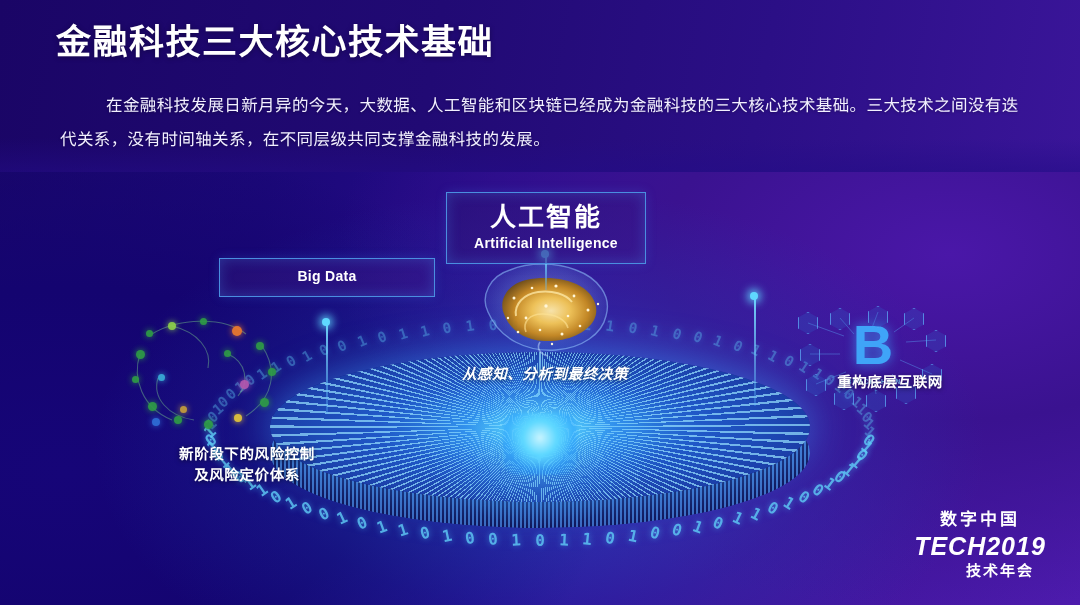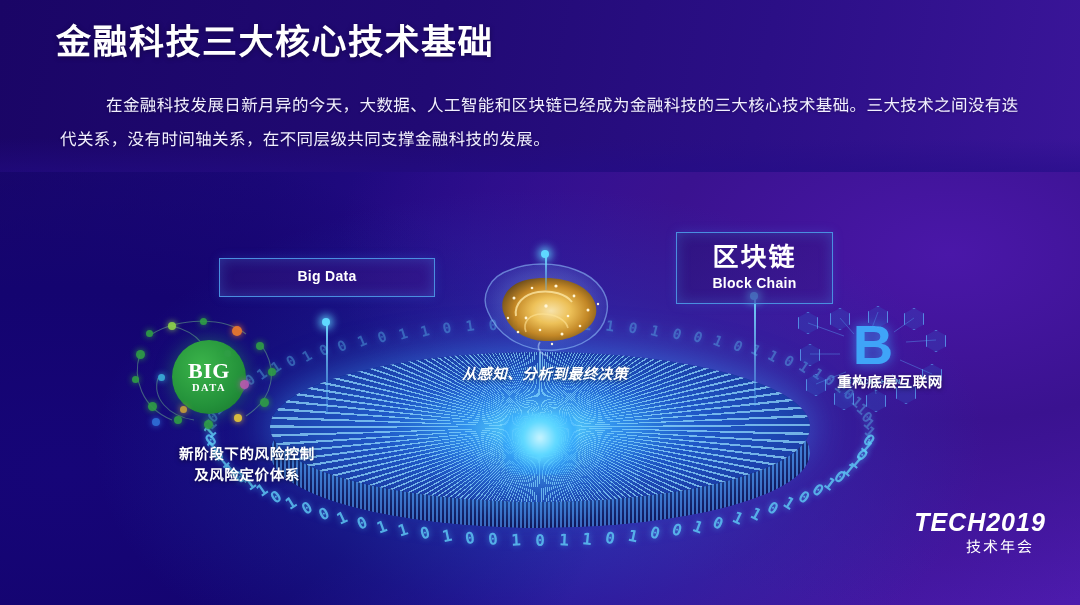--- a/index.html
+++ b/index.html
@@ -145,21 +145,21 @@
   #cap-bigdata { left:112px; top:444px; width:270px; }
   #cap-ai      { left:420px; top:364px; width:250px;font-style:italic; }
   #cap-bc      { left:790px; top:372px; width:200px; }
   
   .logo-block { position:absolute; left:900px; top:508px; width:160px; text-align:center; }
   .logo-top { font-size:17px; font-weight:bold; color:#ffffff; letter-spacing:3px; line-height:24px; }
   .logo-mid {
     font-size:25px; font-weight:bold; color:#ffffff; line-height:28px;
     letter-spacing:1px; font-style:italic;
   }
-  .logo-bot { font-size:15px; font-weight:normal; color:#ffffff; letter-spacing:2px; line-height:21px; padding-left:40px; }
+  .logo-bot { font-size:15px; font-weight:bold; color:#ffffff; letter-spacing:2px; line-height:21px; padding-left:40px; }
 </style>
 </head>
 <body>
 
 <div id="slide">
 
   <div class="header-band"></div>
 
   <div id="page-title">金融科技三大核心技术基础</div>
   <div id="body-copy">在金融科技发展日新月异的今天，大数据、人工智能和区块链已经成为金融科技的三大核心技术基础。三大技术之间没有迭代关系，没有时间轴关系，在不同层级共同支撑金融科技的发展。</div>
@@ -264,24 +264,20 @@
 
   <div class="bigdata-graphic" id="bigdata-graphic">
       <svg width="160" height="120" viewBox="0 0 160 120" style="position: absolute; left: 0px; top: 0px;">
         <path d="M12 38 C4 62 14 92 44 104" fill="none" stroke="rgba(120,200,140,.45)" stroke-width="1.1"></path>
         <path d="M24 18 C50 2 96 0 118 18" fill="none" stroke="rgba(120,200,140,.45)" stroke-width="1.1"></path>
         <path d="M134 30 C150 54 146 82 118 100" fill="none" stroke="rgba(120,200,140,.45)" stroke-width="1.1"></path>
         <path d="M30 62 C24 82 40 100 66 104" fill="none" stroke="rgba(120,200,140,.45)" stroke-width="1.1"></path>
         <path d="M100 38 C118 46 122 66 110 80" fill="none" stroke="rgba(120,200,140,.45)" stroke-width="1.1"></path>
         <path d="M44 10 C70 16 84 34 80 52" fill="none" stroke="rgba(120,200,140,.45)" stroke-width="1.1"></path>
       </svg>
-    <div class="bd-core">
-      <span class="bd-big">BIG</span>
-      <span class="bd-data">DATA</span>
-    </div>
   <div class="bd-node" style="left: 8px; top: 34px; width: 9px; height: 9px; background: rgb(47, 158, 69); box-shadow: rgb(47, 158, 69) 0px 0px 6px; opacity: 0.92;"></div>
       <div class="bd-node" style="left: 18px; top: 14px; width: 7px; height: 7px; background: rgb(47, 158, 69); box-shadow: rgb(47, 158, 69) 0px 0px 6px; opacity: 0.92;"></div>
       <div class="bd-node" style="left: 40px; top: 6px; width: 8px; height: 8px; background: rgb(143, 212, 74); box-shadow: rgb(143, 212, 74) 0px 0px 6px; opacity: 0.92;"></div>
       <div class="bd-node" style="left: 72px; top: 2px; width: 7px; height: 7px; background: rgb(47, 158, 69); box-shadow: rgb(47, 158, 69) 0px 0px 6px; opacity: 0.92;"></div>
       <div class="bd-node" style="left: 104px; top: 10px; width: 10px; height: 10px; background: rgb(240, 124, 44); box-shadow: rgb(240, 124, 44) 0px 0px 6px; opacity: 0.92;"></div>
       <div class="bd-node" style="left: 128px; top: 26px; width: 8px; height: 8px; background: rgb(47, 158, 69); box-shadow: rgb(47, 158, 69) 0px 0px 6px; opacity: 0.92;"></div>
       <div class="bd-node" style="left: 140px; top: 52px; width: 8px; height: 8px; background: rgb(47, 158, 69); box-shadow: rgb(47, 158, 69) 0px 0px 6px; opacity: 0.92;"></div>
       <div class="bd-node" style="left: 132px; top: 82px; width: 9px; height: 9px; background: rgb(47, 158, 69); box-shadow: rgb(47, 158, 69) 0px 0px 6px; opacity: 0.92;"></div>
       <div class="bd-node" style="left: 106px; top: 98px; width: 8px; height: 8px; background: rgb(232, 201, 58); box-shadow: rgb(232, 201, 58) 0px 0px 6px; opacity: 0.92;"></div>
       <div class="bd-node" style="left: 76px; top: 104px; width: 9px; height: 9px; background: rgb(47, 158, 69); box-shadow: rgb(47, 158, 69) 0px 0px 6px; opacity: 0.92;"></div>
@@ -368,31 +364,32 @@
   <div class="stem-dot" id="stem-bigdata-dot"></div>
   <div class="stem" id="stem-ai"></div>
   <div class="stem-dot" id="stem-ai-dot"></div>
   <div class="stem" id="stem-bc"></div>
   <div class="stem-dot" id="stem-bc-dot"></div>
 
   <div class="label-box" id="box-bigdata">
     <div class="label-en">Big Data</div>
   </div>
 
-
-  <div class="label-box" id="box-bc">
-    <div class="label-cn">区块链</div>
-    <div class="label-en">Block Chain</div>
-  </div>
+  <div class="label-box" id="box-ai">
+    <div class="label-cn">人工智能</div>
+    <div class="label-en">Artificial Intelligence</div>
+  </div>
+
 
   <div class="caption" id="cap-bigdata">
     <div>新阶段下的风险控制</div>
     <div>及风险定价体系</div>
   </div>
   <div class="caption" id="cap-ai">从感知、分析到最终决策</div>
   <div class="caption" id="cap-bc">重构底层互联网</div>
 
   <div class="logo-block">
+    <div class="logo-top">数字中国</div>
     <div class="logo-mid">TECH2019</div>
     <div class="logo-bot">技术年会</div>
   </div>
 
 </div>
 
 </body></html>

